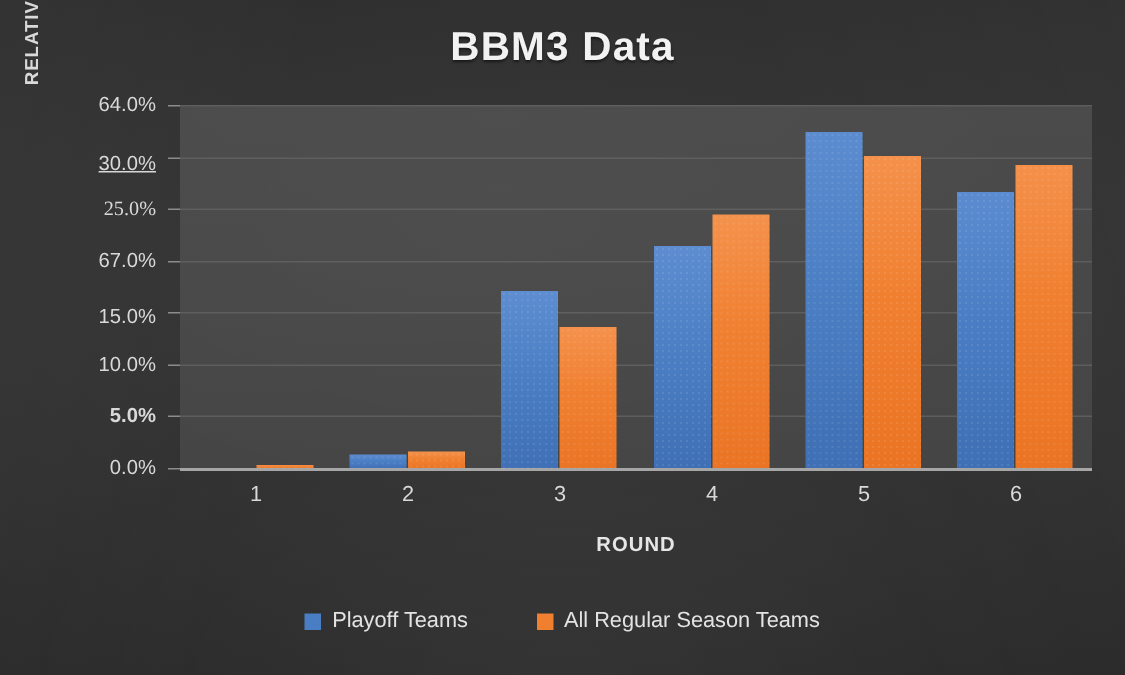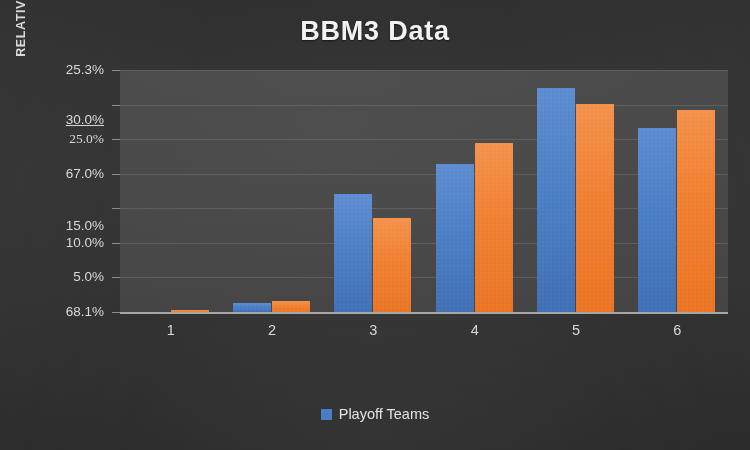--- a/index.html
+++ b/index.html
@@ -212,48 +212,53 @@
         <div class="bar series-0" style="left: 315.653px; width: 38.0133px; height: 148.657px;"></div>
         <div class="bar series-1" style="left: 354.667px; width: 38.0133px; height: 170.091px;"></div>
         <div class="bar series-0" style="left: 416.987px; width: 38.0133px; height: 225.406px;"></div>
         <div class="bar series-1" style="left: 456px; width: 38.0133px; height: 208.811px;"></div>
         <div class="bar series-0" style="left: 518.32px; width: 38.0133px; height: 185.303px;"></div>
         <div class="bar series-1" style="left: 557.333px; width: 38.0133px; height: 203.28px;"></div>
       </div>
   </div>
 
   <div id="y-ticks">
-      <div class="y-tick-label" style="top: 305px;">68.1%</div>
+      <div class="y-tick-label" style="top: 305px;">0.0%</div>
       <div class="y-tick-mark" style="top: 312px;"></div>
-      <div class="y-tick-label" style="top: 270.429px;">5.0%</div>
+      <div class="y-tick-label" style="top: 270.429px; font-weight: bold;">5.0%</div>
       <div class="y-tick-mark" style="top: 277px;"></div>
       <div class="y-tick-label" style="top: 235.857px;">10.0%</div>
       <div class="y-tick-mark" style="top: 243px;"></div>
-      <div class="y-tick-label" style="top: 219px;">15.0%</div>
+      <div class="y-tick-label" style="top: 204px;">15.0%</div>
       <div class="y-tick-mark" style="top: 208px;"></div>
       <div class="y-tick-label" style="top: 166.714px;">67.0%</div>
       <div class="y-tick-mark" style="top: 174px;"></div>
       <div class="y-tick-label" style="top: 132.143px; font-family: Liberation Serif, serif;">25.0%</div>
       <div class="y-tick-mark" style="top: 139px;"></div>
-      <div class="y-tick-label" style="top: 113px; text-decoration: underline;">30.0%</div>
+      <div class="y-tick-label" style="top: 102px; text-decoration: underline;">30.0%</div>
       <div class="y-tick-mark" style="top: 105px;"></div>
-      <div class="y-tick-label" style="top: 63px;">25.3%</div>
+      <div class="y-tick-label" style="top: 63px;">64.0%</div>
       <div class="y-tick-mark" style="top: 70px;"></div>
     </div>
   <div class="axis-base"></div>
   <div id="x-ticks">
       <div class="x-tick-label" style="left: 120px; width: 101.333px;">1</div>
       <div class="x-tick-label" style="left: 221.333px; width: 101.333px;">2</div>
       <div class="x-tick-label" style="left: 322.667px; width: 101.333px;">3</div>
       <div class="x-tick-label" style="left: 424px; width: 101.333px;">4</div>
       <div class="x-tick-label" style="left: 525.333px; width: 101.333px;">5</div>
       <div class="x-tick-label" style="left: 626.667px; width: 101.333px;">6</div>
     </div>
 
+  <div class="x-axis-title">ROUND</div>
 
   <div class="legend" id="legend">
       <div class="legend-item">
         <span class="legend-swatch" style="background: rgb(74, 126, 196);"></span>
         <span class="legend-label">Playoff Teams</span>
       </div>
+      <div class="legend-item">
+        <span class="legend-swatch" style="background: rgb(240, 127, 47);"></span>
+        <span class="legend-label">All Regular Season Teams</span>
+      </div>
     </div>
 
 </div>
 
 </body></html>

